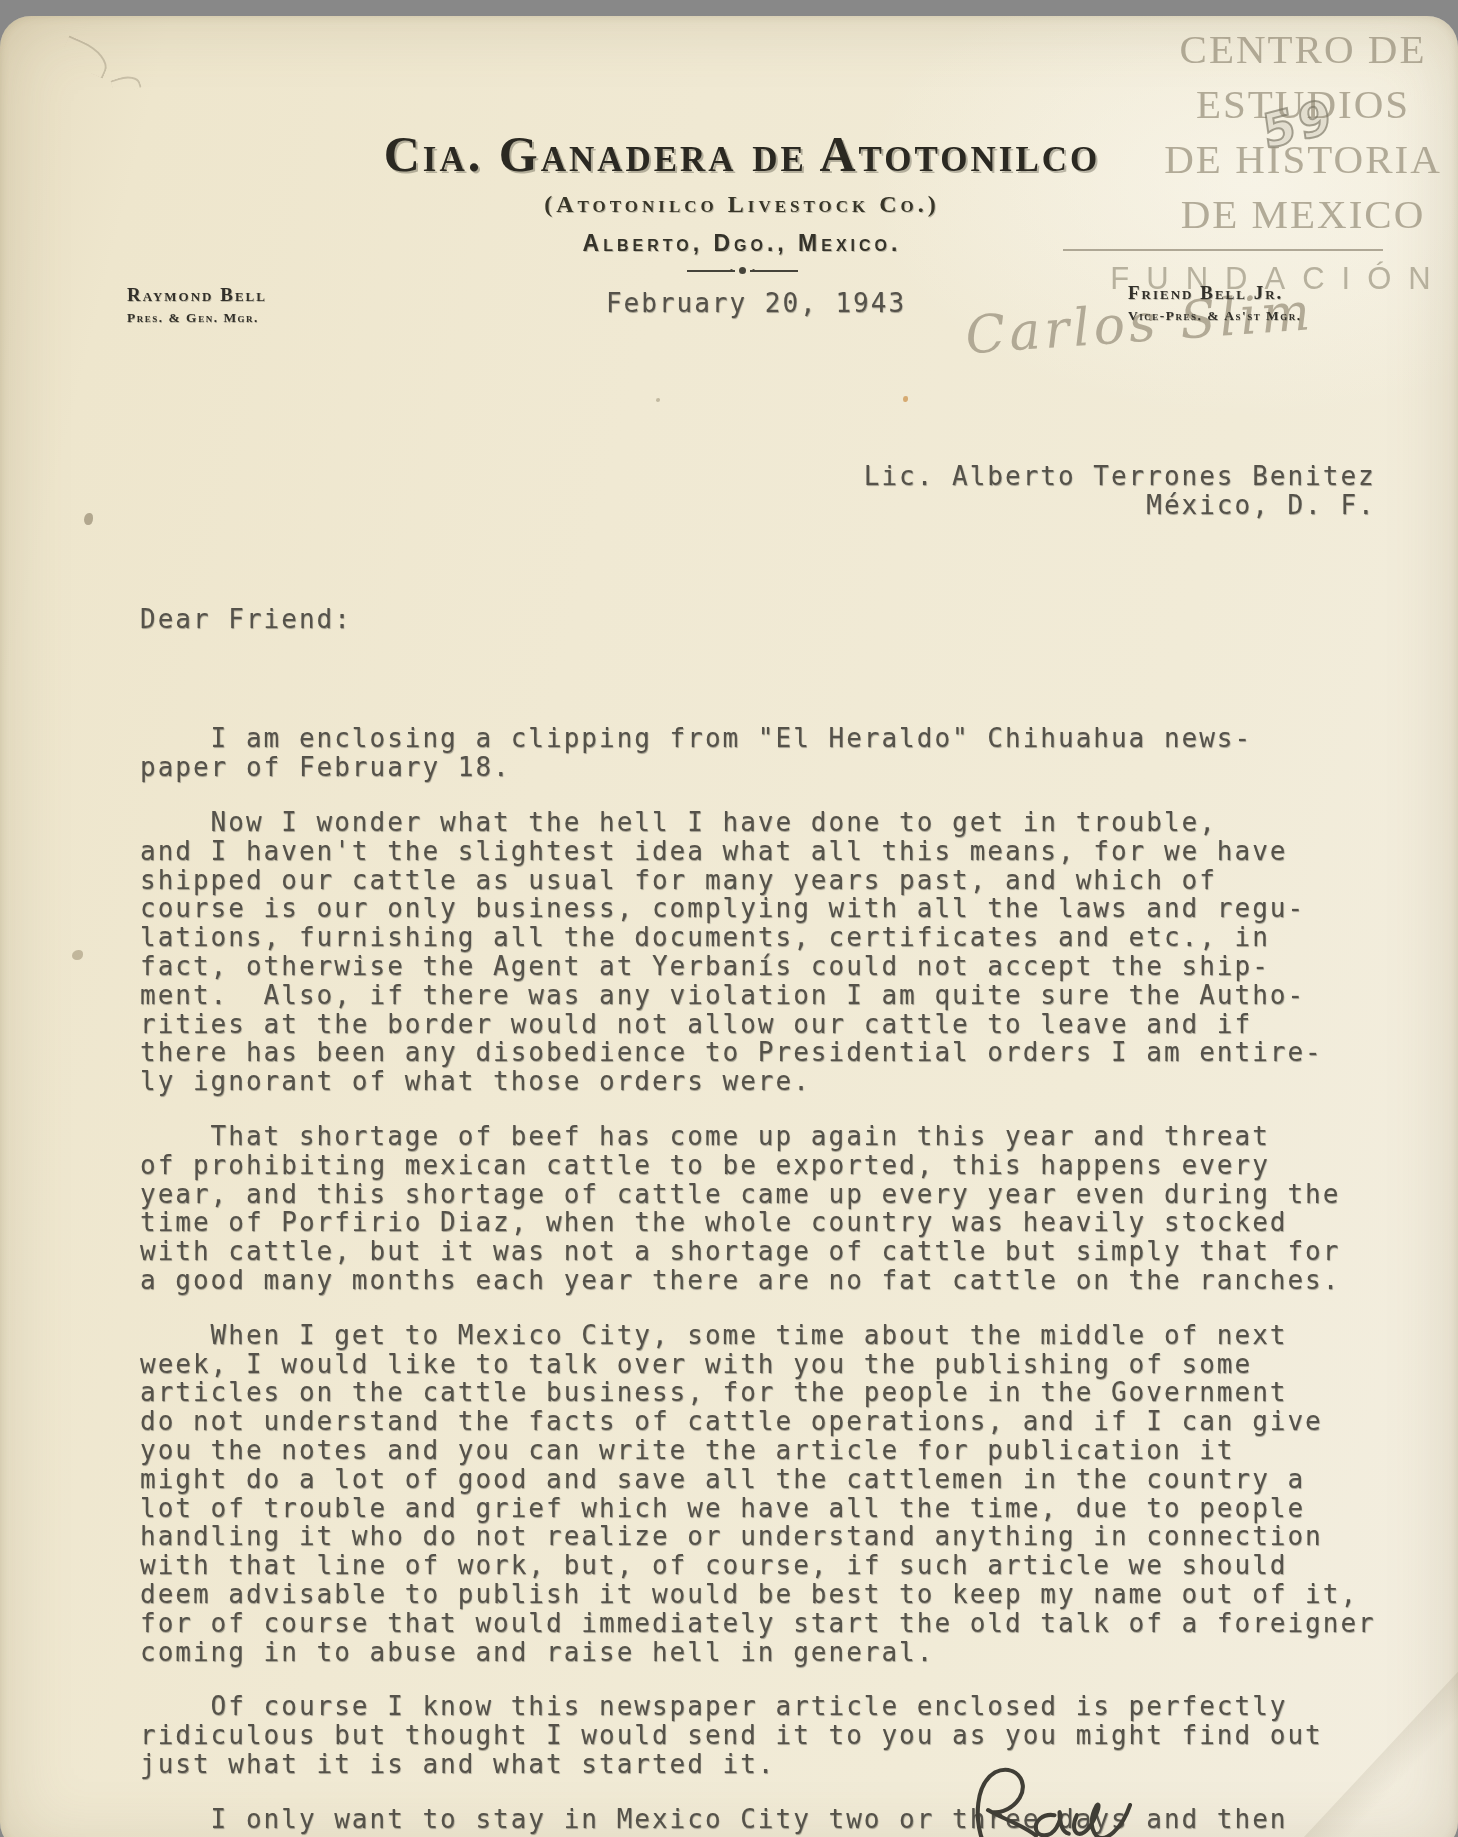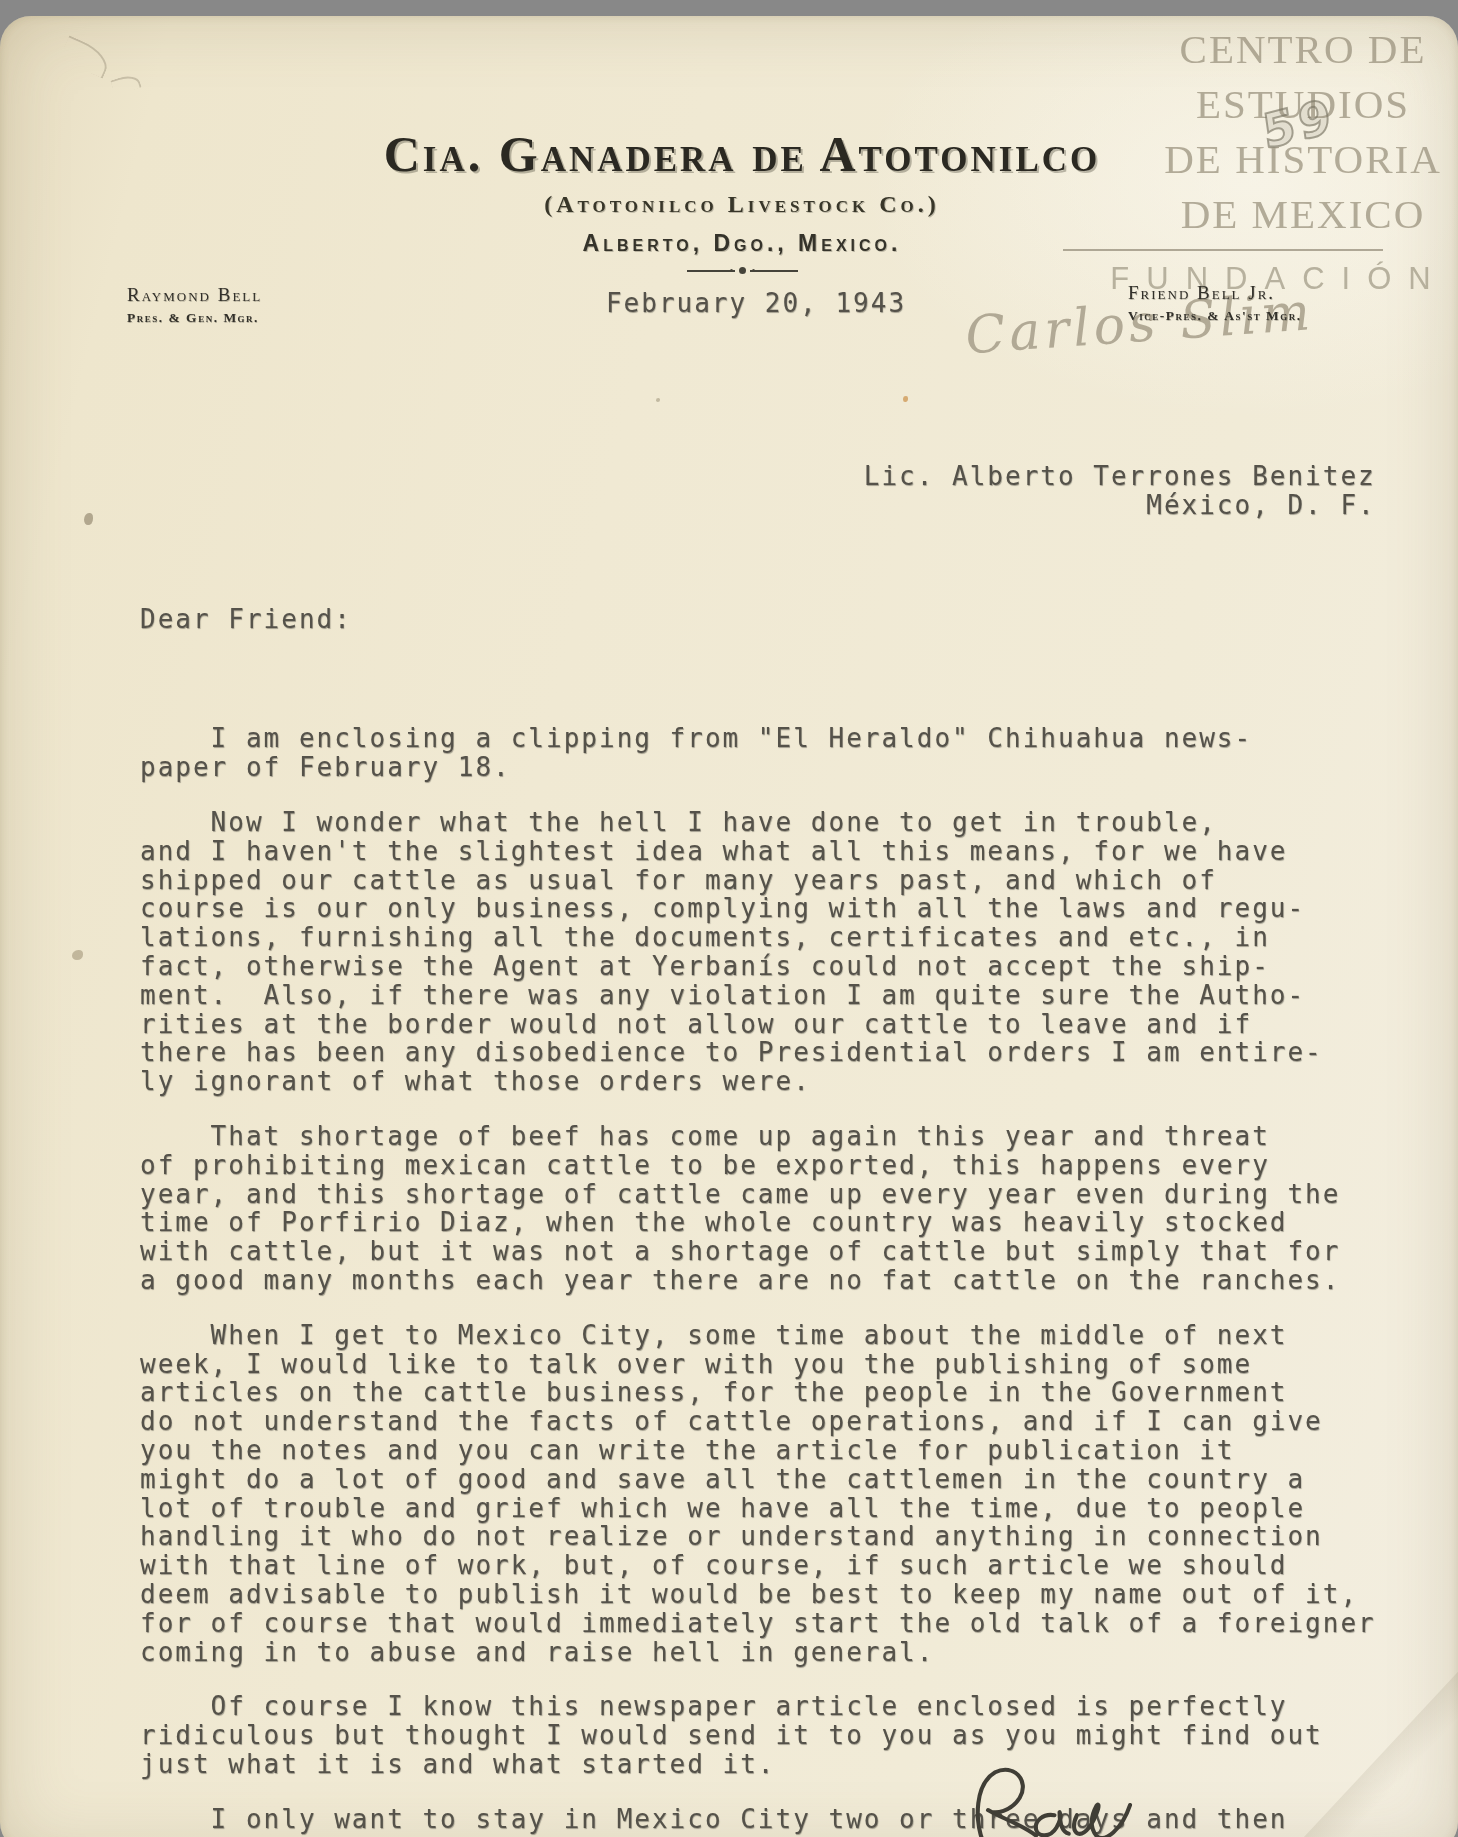--- a/index.html
+++ b/index.html
@@ -78,21 +78,21 @@
     text-shadow:1px 1px 0.5px rgba(70,66,52,0.3);
   }
   .divider{margin-top:10px;display:flex;align-items:center;justify-content:center;gap:4px;}
   .dv-line{display:inline-block;width:48px;height:2px;background:#45433a;}
   .dv-dot{display:inline-block;width:7px;height:7px;border-radius:50%;background:#45433a;box-shadow:-11px 0 0 -2px #45433a, 11px 0 0 -2px #45433a;}
 
   .officer{position:absolute;color:#32302a;text-align:left;}
   .officer-left{left:127px;top:268px;}
   .officer-right{left:1128px;top:266px;}
   .officer-name{
-    font-variant:small-caps;font-weight:normal;
+    font-variant:small-caps;font-weight:bold;
     font-size:19px;letter-spacing:2px;
     text-shadow:0.7px 0.7px 0 rgba(70,66,52,0.3);
   }
   .officer-title{
     font-variant:small-caps;font-weight:bold;
     font-size:13.5px;letter-spacing:1.5px;margin-top:4px;
     text-shadow:0.5px 0.5px 0 rgba(70,66,52,0.3);
   }
 
   

